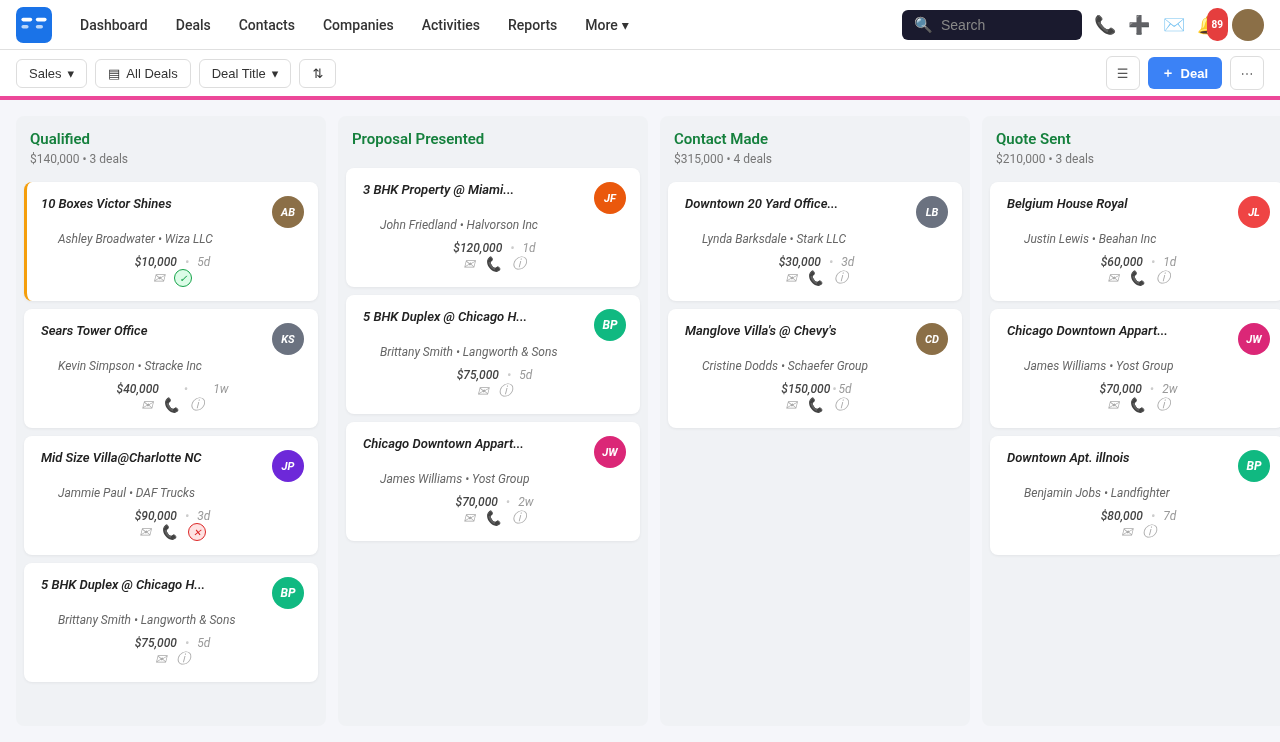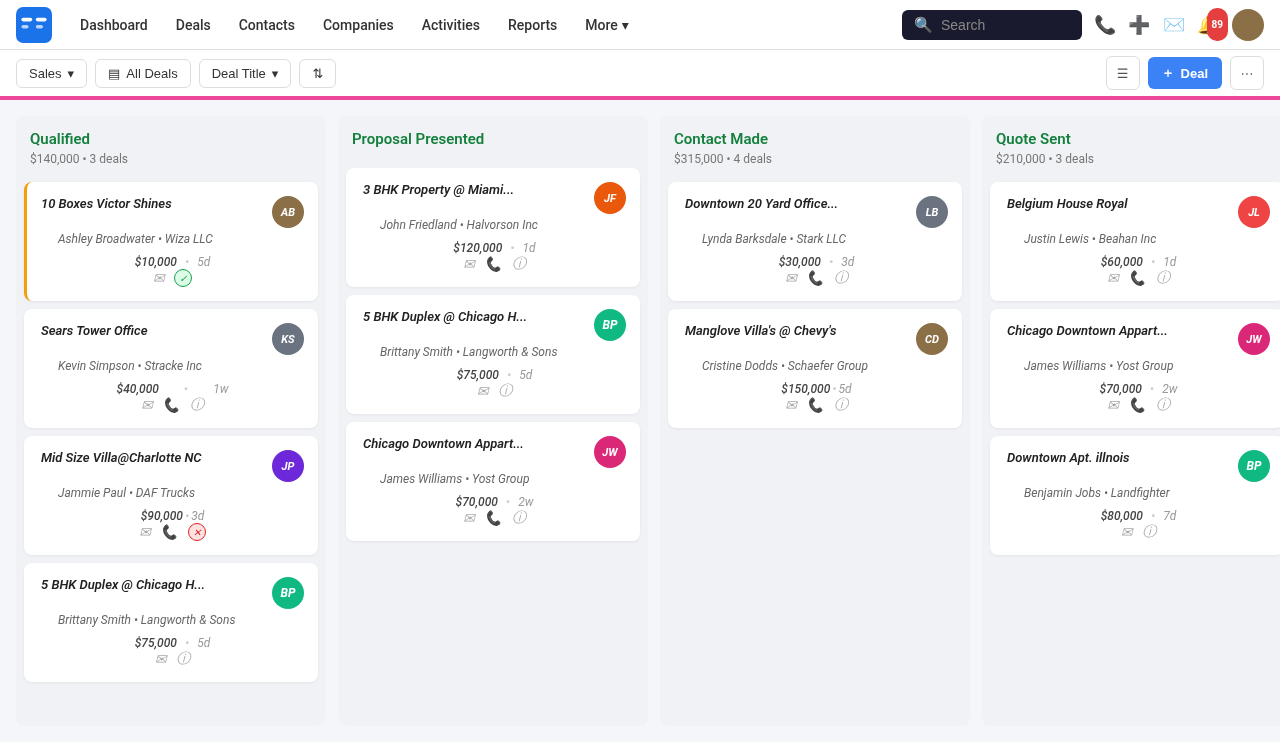--- a/index.html
+++ b/index.html
@@ -292,21 +292,21 @@
         </div>
       </div>
     </div>
         <div class="card">
       <div class="card-header">
         <div class="card-title">Mid Size Villa@Charlotte NC</div>
         <div class="avatar-initials" style="background:#6d28d9; width:32px;height:32px;border-radius:50%;flex-shrink:0;margin-left:8px;display:flex;align-items:center;justify-content:center;font-size:11px;color:#fff;font-weight:700;">JP</div>
       </div>
       <div class="card-person">Jammie Paul • DAF Trucks</div>
       <div class="card-footer">
-        <div style="display:flex;align-items:center;">
+        <div style="display:flex;align-items:center;gap:6px;">
           <span class="card-amount">$90,000</span>
           <span class="dot">•</span>
           <span class="card-time">3d</span>
         </div>
         <div class="card-actions">
           <span class="card-action-icon">✉</span>
           <span class="card-action-icon">📞</span>
           <div class="status-dot status-red">✕</div>
         </div>
       </div>

